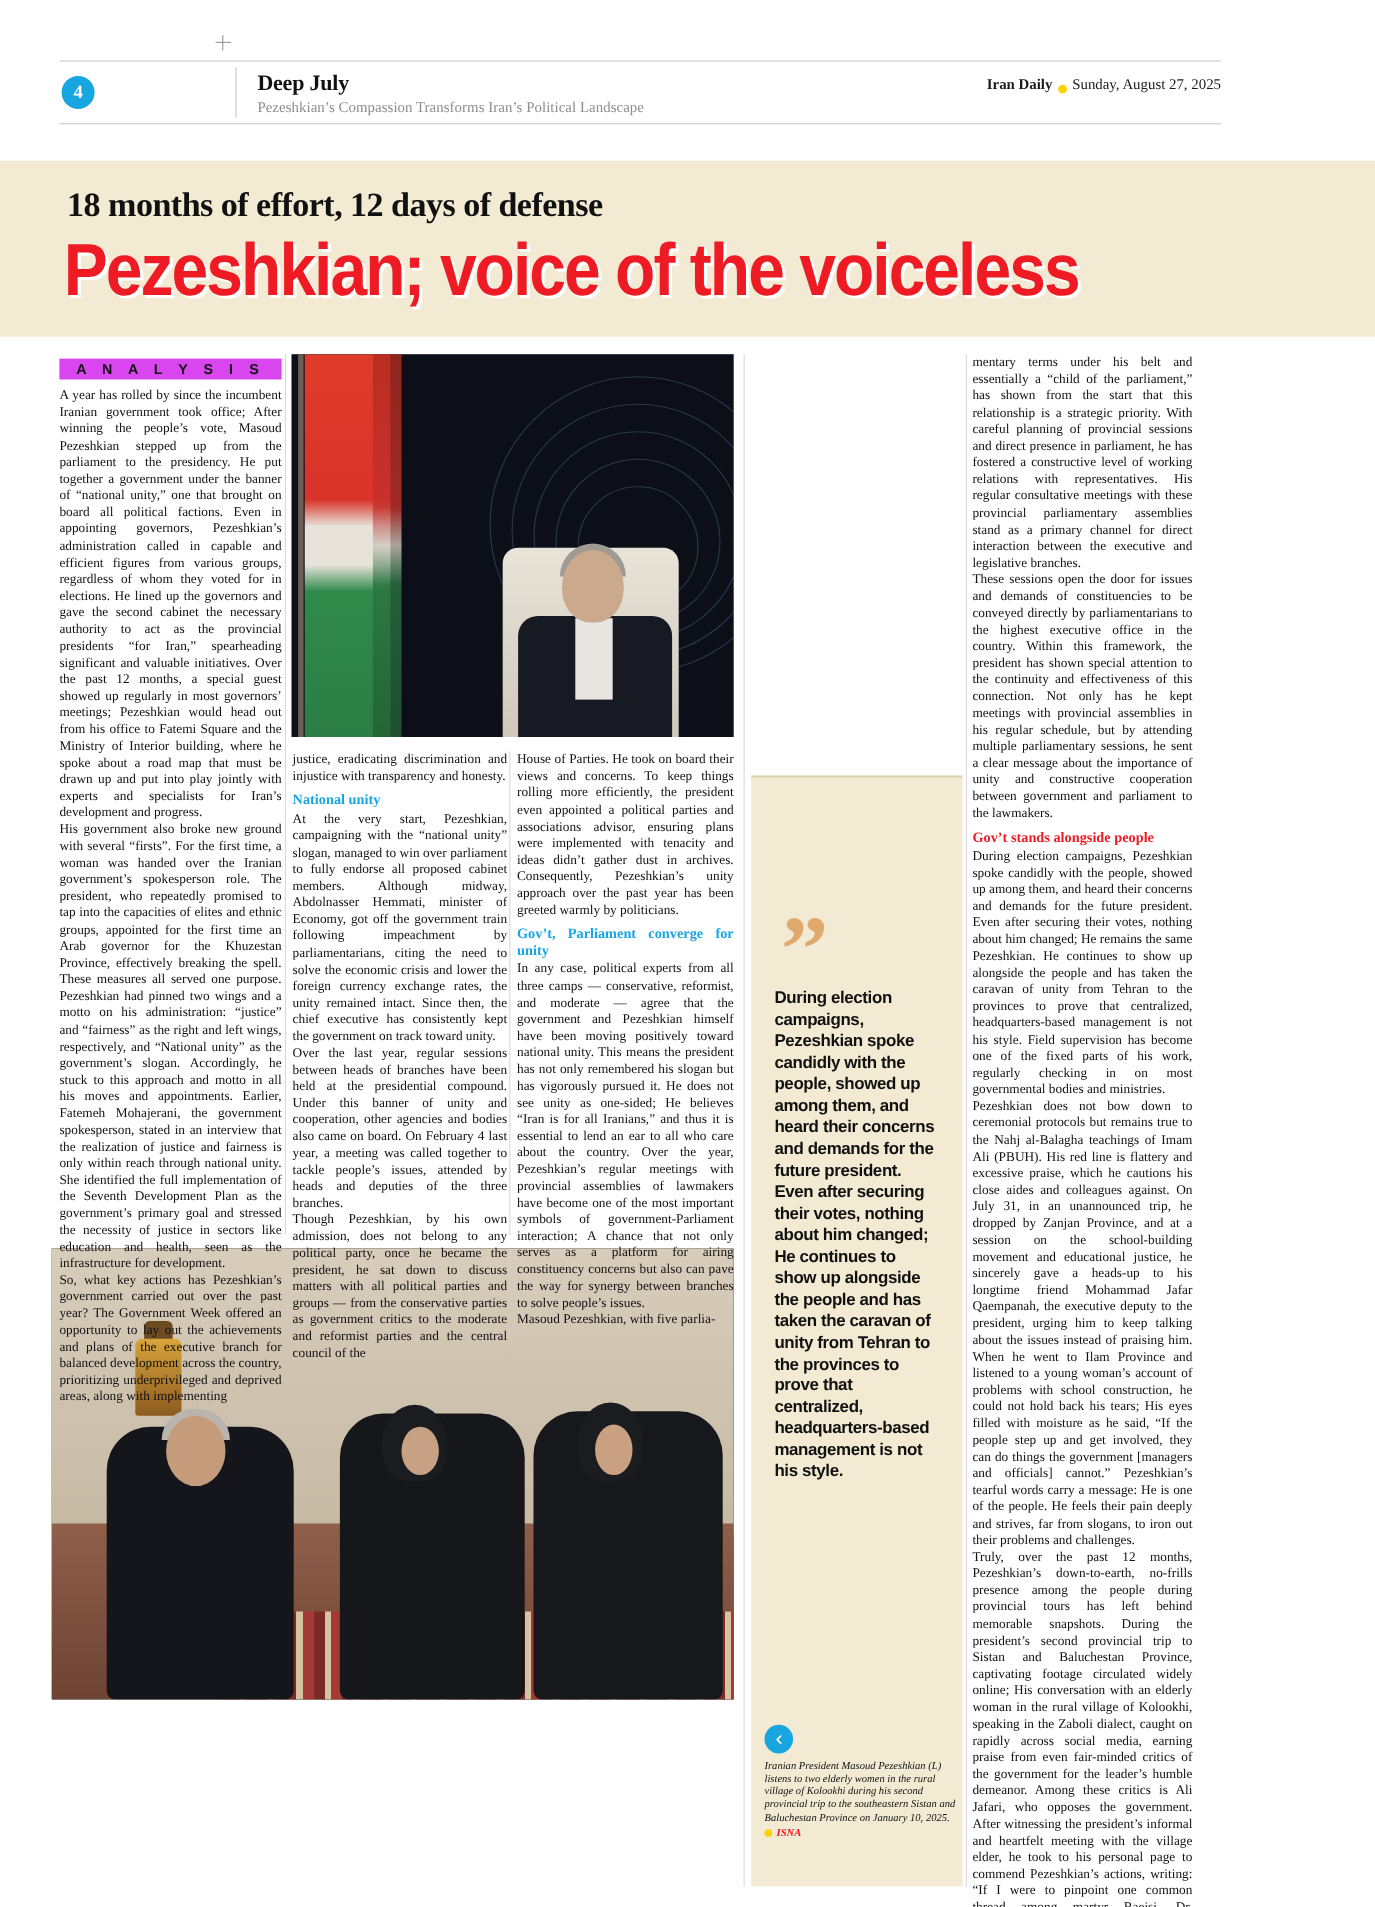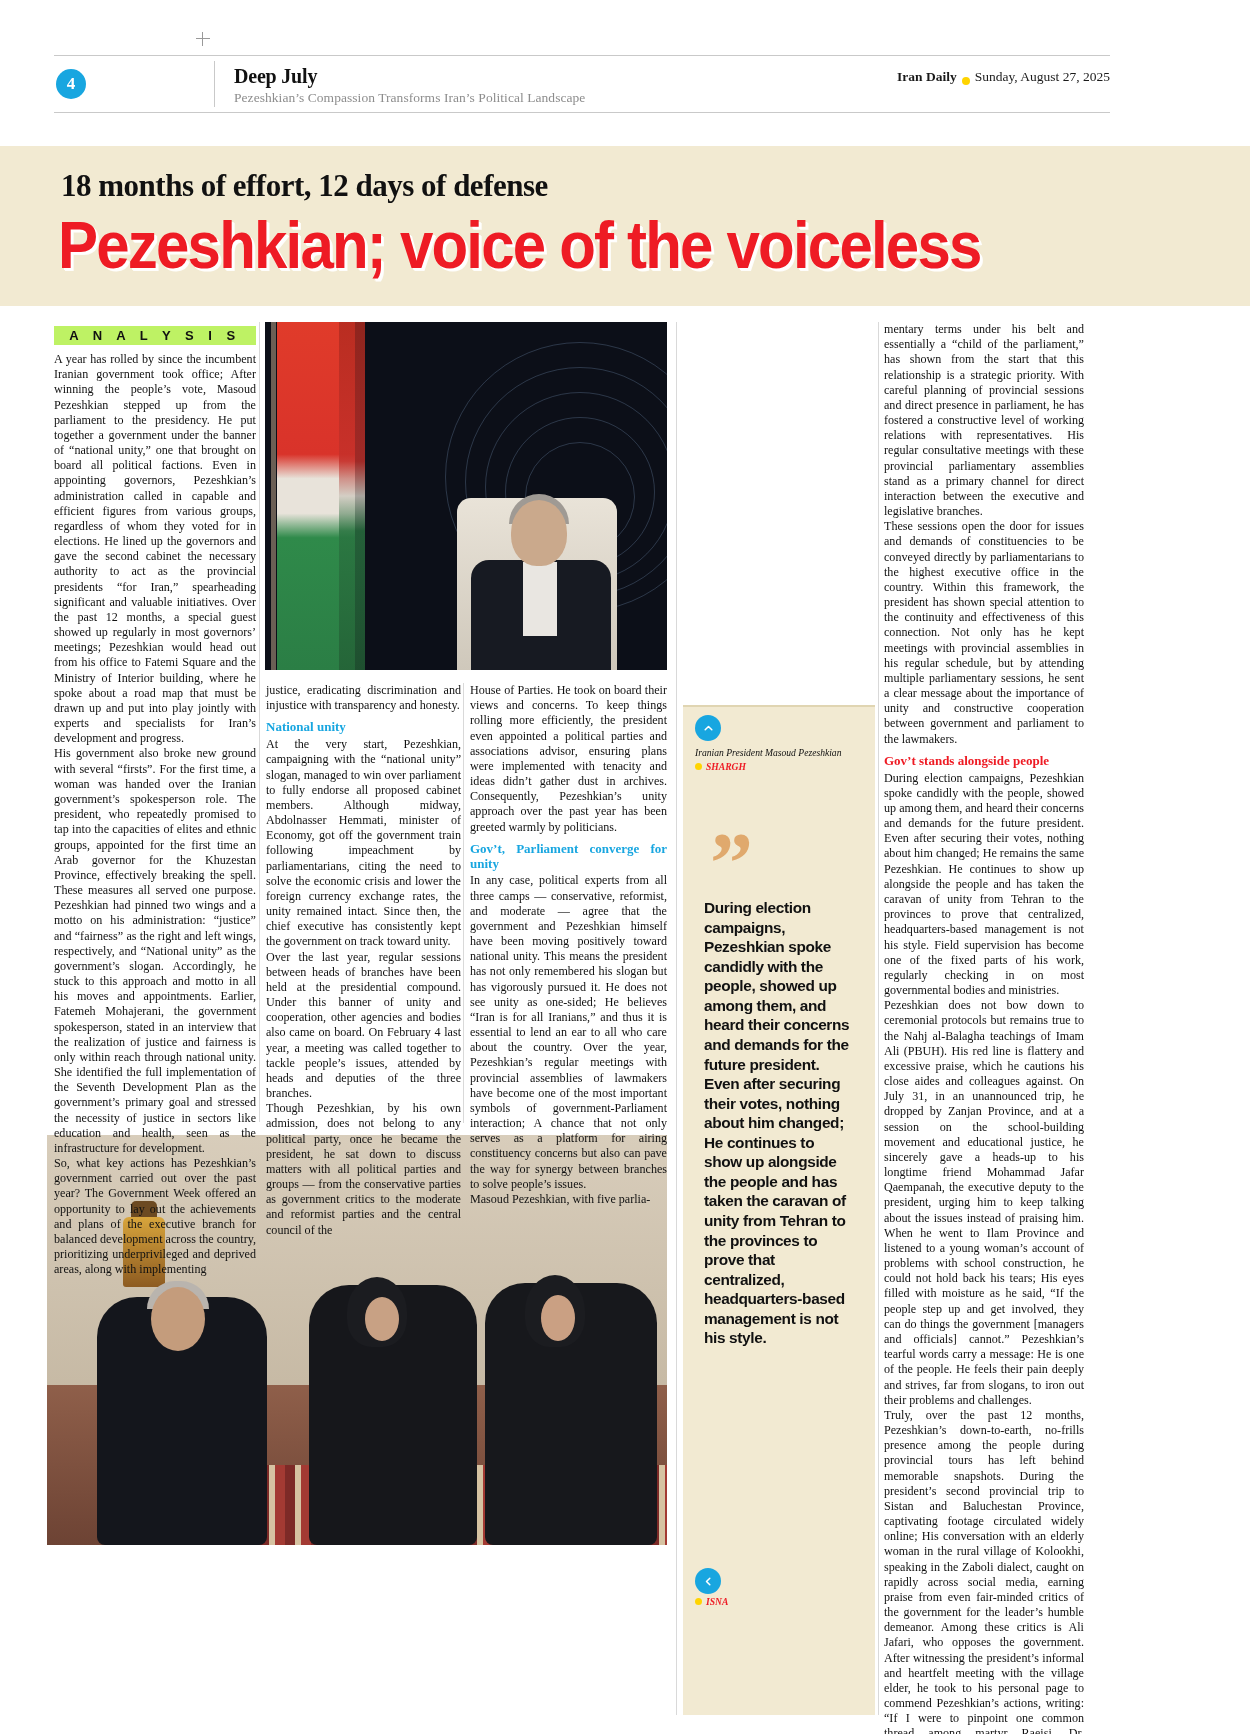--- a/index.html
+++ b/index.html
@@ -63,21 +63,21 @@
   .col { position:absolute; font-size:12.1px; line-height:1.255; color:#111;
          text-align:justify; font-family:"Liberation Serif", serif; }
   .col p { margin:0; text-indent:0; }
   .col1 { left:54px;  top:352px; width:202px; }
   .col2 { left:266px; top:683px; width:195px; }
   .col3 { left:470px; top:683px; width:197px; }
   .col5 { left:884px; top:322px; width:200px; }
 
   .analysis {
     position:absolute; left:54px; top:326px; width:202px; height:19px;
-    background:#bef264; color:#111; font-weight:bold; font-size:13px;
+    background:#d946ef; color:#111; font-weight:bold; font-size:13px;
     letter-spacing:5.5px; text-align:center; line-height:19px;
     font-family:"Liberation Sans", sans-serif;
   }
 
   .subhead { color:#18a6e0; font-weight:bold; font-size:13px;
              line-height:1.14; margin:7px 0 2px; font-family:"Liberation Serif", serif; }
   .subhead.red { color:#ee1b24; }
 
   
   .img-top { position:absolute; left:265px; top:322px; width:402px; height:348px; overflow:hidden;
@@ -237,42 +237,31 @@
   <div class="col col3">
     <p>House of Parties. He took on board their views and concerns. To keep things rolling more efficiently, the president even appointed a political parties and associations advisor, ensuring plans were implemented with tenacity and ideas didn’t gather dust in archives. Consequently, Pezeshkian’s unity approach over the past year has been greeted warmly by politicians.</p>
     <div class="subhead">Gov’t, Parliament converge for unity</div>
     <p>In any case, political experts from all three camps — conservative, reformist, and moderate — agree that the government and Pezeshkian himself have been moving positively toward national unity. This means the president has not only remembered his slogan but has vigorously pursued it. He does not see unity as one-sided; He believes “Iran is for all Iranians,” and thus it is essential to lend an ear to all who care about the country. Over the year, Pezeshkian’s regular meetings with provincial assemblies of lawmakers have become one of the most important symbols of government-Parliament interaction; A chance that not only serves as a platform for airing constituency concerns but also can pave the way for synergy between branches to solve people’s issues.</p>
     <p>Masoud Pezeshkian, with five parlia-</p>
   </div>
 
   <div class="sidebar"></div>
   <div class="sb-rule"></div>
 
-  <div class="cap-top">
-    <div class="circle-btn">
-      <svg width="11" height="11" viewBox="0 0 11 11">
-          <path d="M2.2 6.8 L5.5 3.5 L8.8 6.8" stroke="#fff" stroke-width="1.5" fill="none" stroke-linecap="round" stroke-linejoin="round"></path>
-        </svg>
-    </div>
-    <div class="cap-text" style="margin-top:6px;">Iranian President Masoud Pezeshkian</div>
-    <div class="cap-src">
-      <span class="dot-src"></span>
-      <span>SHARGH</span>
-    </div>
-  </div>
 
   <div class="quote-mark">”</div>
   <div class="pullquote">During election campaigns, Pezeshkian spoke candidly with the people, showed up among them, and heard their concerns and demands for the future president. Even after securing their votes, nothing about him changed; He continues to show up alongside the people and has taken the caravan of unity from Tehran to the provinces to prove that centralized, headquarters-based management is not his style.</div>
 
   <div class="cap-bot">
     <div class="circle-btn">
       <svg width="11" height="11" viewBox="0 0 11 11">
           <path d="M6.8 2.2 L3.5 5.5 L6.8 8.8" stroke="#fff" stroke-width="1.5" fill="none" stroke-linecap="round" stroke-linejoin="round"></path>
         </svg>
     </div>
+    <div class="cap-text" style="margin-top:6px;">Iranian President Masoud Pezeshkian (L) listens to two elderly women in the rural village of Kolookhi during his second provincial trip to the southeastern Sistan and Baluchestan Province on January 10, 2025.</div>
     <div class="cap-src">
       <span class="dot-src"></span>
       <span>ISNA</span>
     </div>
   </div>
 
   <div class="col col5">
     <p>mentary terms under his belt and essentially a “child of the parliament,” has shown from the start that this relationship is a strategic priority. With careful planning of provincial sessions and direct presence in parliament, he has fostered a constructive level of working relations with representatives. His regular consultative meetings with these provincial parliamentary assemblies stand as a primary channel for direct interaction between the executive and legislative branches.</p>
     <p>These sessions open the door for issues and demands of constituencies to be conveyed directly by parliamentarians to the highest executive office in the country. Within this framework, the president has shown special attention to the continuity and effectiveness of this connection. Not only has he kept meetings with provincial assemblies in his regular schedule, but by attending multiple parliamentary sessions, he sent a clear message about the importance of unity and constructive cooperation between government and parliament to the lawmakers.</p>
     <div class="subhead red">Gov’t stands alongside people</div>

